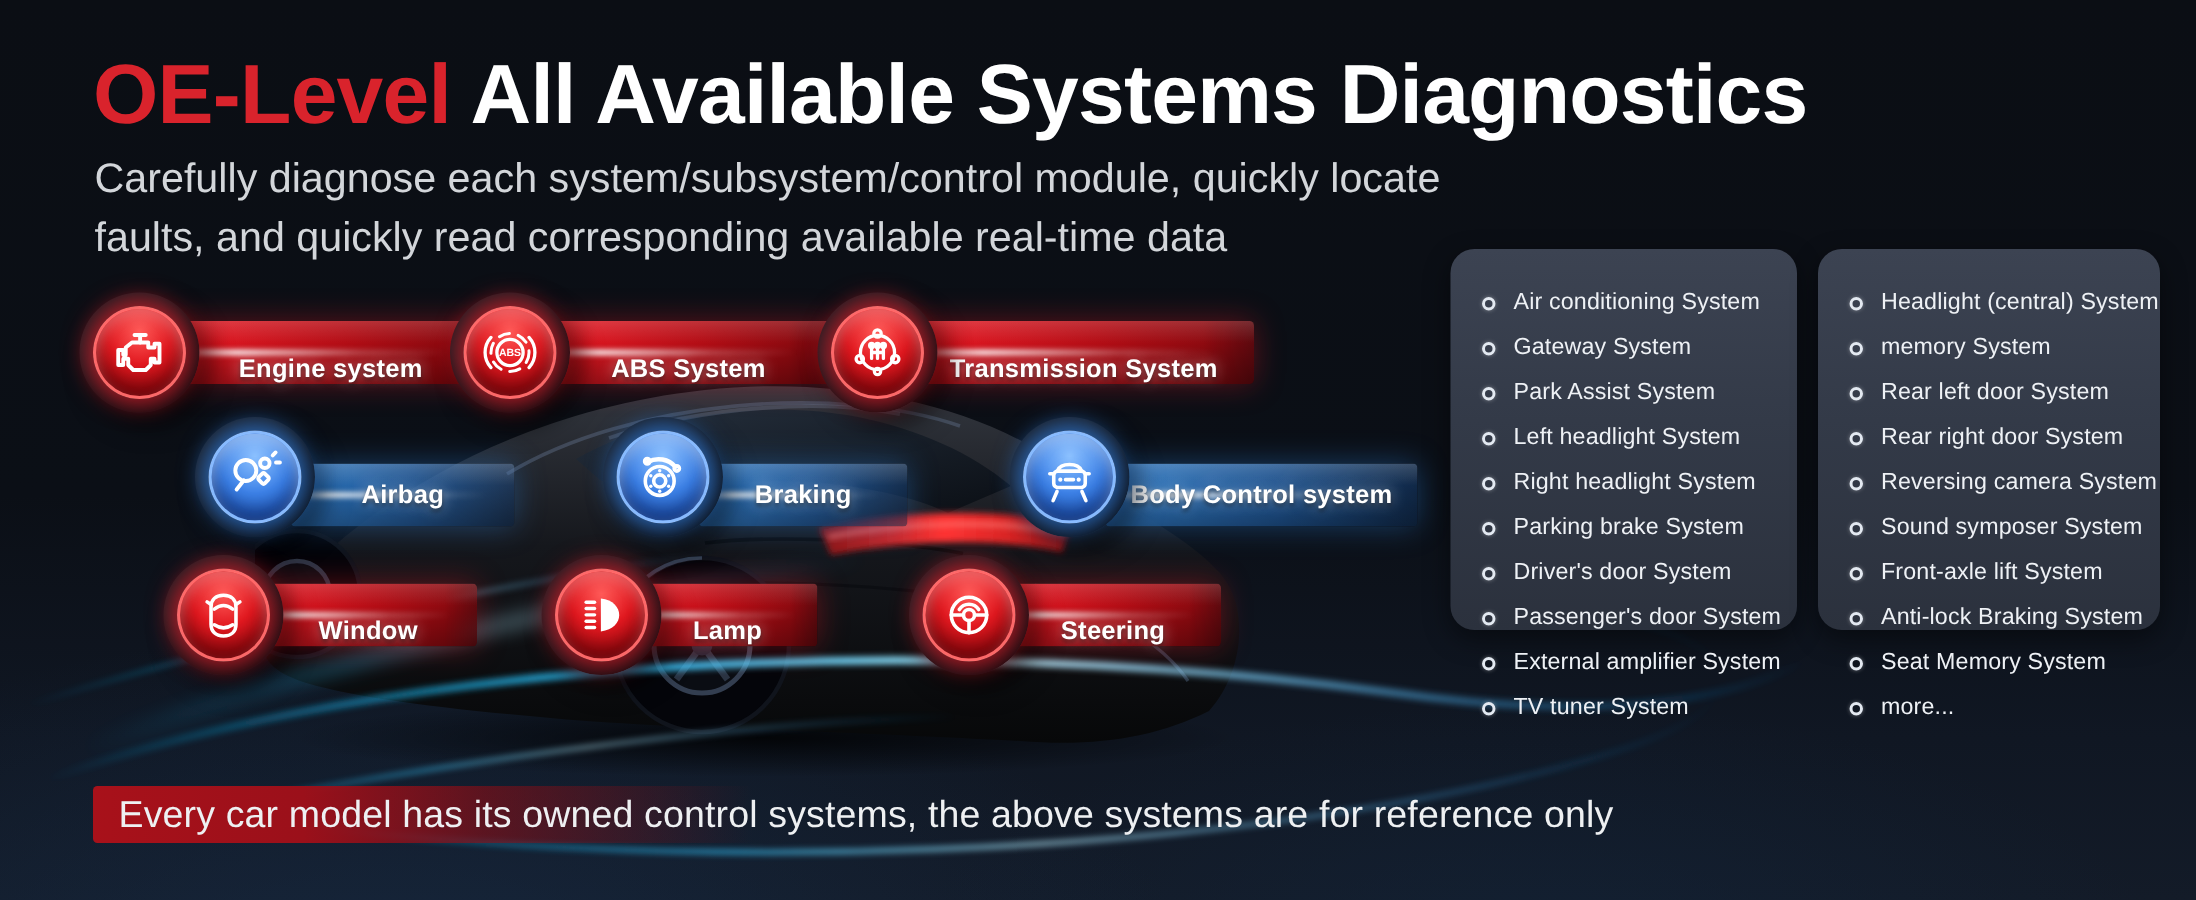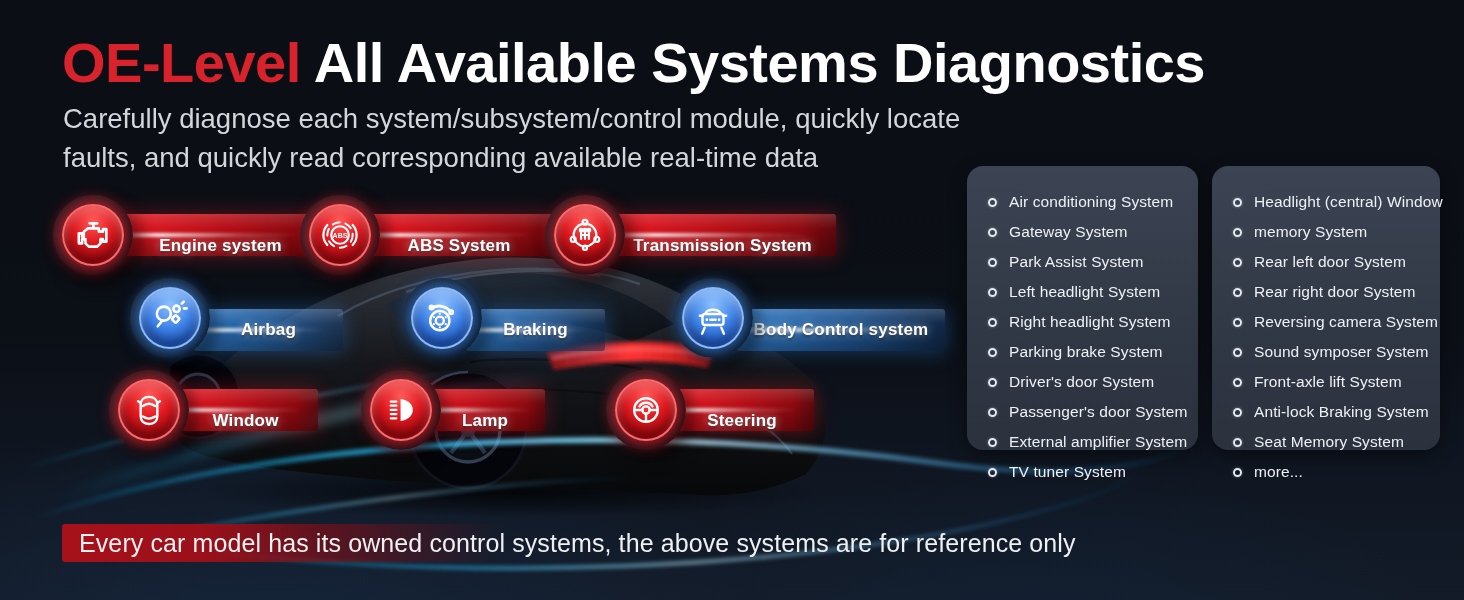--- a/index.html
+++ b/index.html
@@ -54,21 +54,21 @@
   .b-engine{left:53px;top:195px;width:271px;}
   .b-abs{left:300px;top:195px;width:254px;}
   .b-trans{left:545px;top:195px;width:291px;}
   .b-airbag{left:130px;top:278px;width:213px;}
   .b-braking{left:402px;top:278px;width:203px;}
   .b-body{left:673px;top:278px;width:272px;}
   .b-window{left:109px;top:370px;width:209px;}
   .b-lamp{left:361px;top:370px;width:184px;}
   .b-steering{left:606px;top:370px;width:208px;}
   
-  .panel{position:absolute;top:166px;height:284px;border-radius:16px;z-index:6;padding:21px 0 0 21px;
+  .panel{position:absolute;top:166px;height:254px;border-radius:16px;z-index:6;padding:21px 0 0 21px;
     background:linear-gradient(180deg,#3c4352 0%,#333a48 45%,#2b313d 100%);
     box-shadow:0 6px 18px rgba(0,0,0,.45);}
   .panel-left{left:967px;width:231px;}
   .panel-right{left:1212px;width:228px;}
   .panel ul{list-style:none;margin:0;padding:0;}
   .panel li{display:flex;align-items:center;height:30px;font-size:15.5px;color:#eef1f5;letter-spacing:.1px;white-space:nowrap;}
   .bullet{flex:none;width:9px;height:9px;border:2.5px solid #e3e9f1;border-radius:50%;margin-right:12px;
     box-shadow:0 0 3px rgba(255,255,255,.35);}
   
   .footnote{position:absolute;left:62px;top:524px;width:1000px;height:38px;border-radius:3px;z-index:7;
@@ -383,21 +383,21 @@
           <span class="bullet"></span>
           <span>TV tuner System</span>
         </li>
     </ul>
   </div>
 
   <div class="panel panel-right">
     <ul>
       <li>
           <span class="bullet"></span>
-          <span>Headlight (central) Window</span>
+          <span>Headlight (central) System</span>
         </li>
       <li>
           <span class="bullet"></span>
           <span>memory System</span>
         </li>
       <li>
           <span class="bullet"></span>
           <span>Rear left door System</span>
         </li>
       <li>

